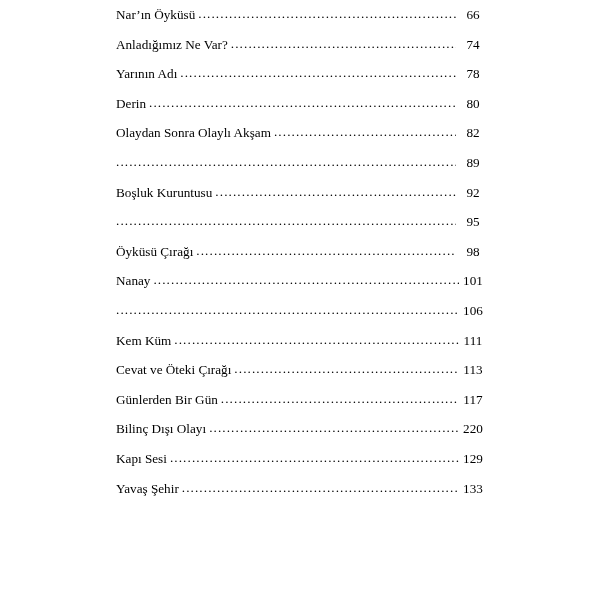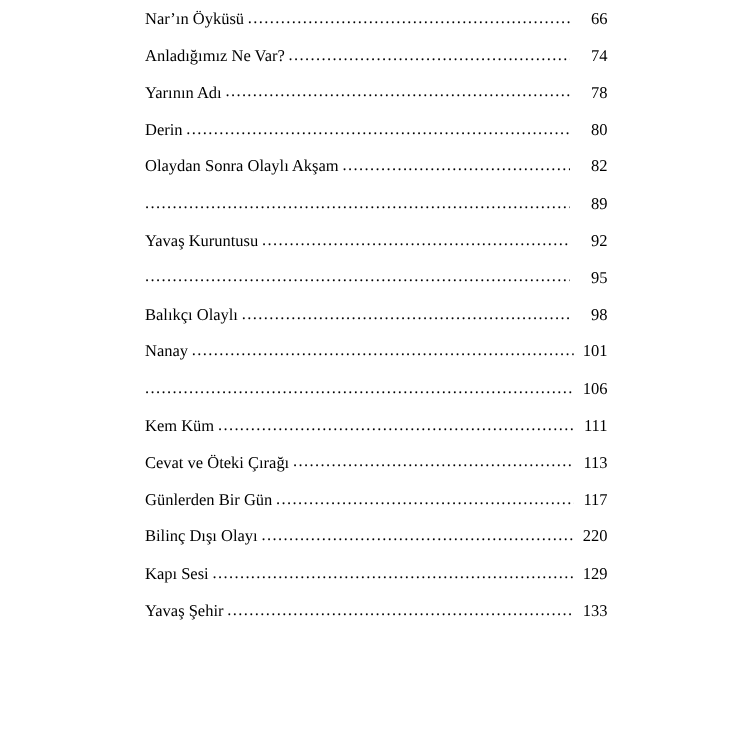--- a/index.html
+++ b/index.html
@@ -44,21 +44,21 @@
     overflow: hidden;
     white-space: nowrap;
     font-size: 13.2px;
     letter-spacing: 1.1px;
     color: #000000;
     position: relative;
     top: -1px;
   }
   .toc-page {
     flex: 0 0 auto;
-    text-align: right;
+    text-align: center;
     min-width: 26px;
     padding-left: 4px;
   }
   
   .toc-entry.tight .toc-page {
     padding-left: 1px;
   }
 </style>
 </head>
 <body>
@@ -88,30 +88,30 @@
       <div class="toc-entry">
         <span class="toc-title">Olaydan Sonra Olaylı Akşam</span>
         <span class="toc-dots">.........................................................................................</span>
         <span class="toc-page">82</span>
       </div>
       <div class="toc-entry">
         <span class="toc-dots">.........................................................................................</span>
         <span class="toc-page">89</span>
       </div>
       <div class="toc-entry">
-        <span class="toc-title">Yavaş Kuruntusu</span>
+        <span class="toc-title">Boşluk Kuruntusu</span>
         <span class="toc-dots">.........................................................................................</span>
         <span class="toc-page">92</span>
       </div>
       <div class="toc-entry">
         <span class="toc-dots">.........................................................................................</span>
         <span class="toc-page">95</span>
       </div>
       <div class="toc-entry">
-        <span class="toc-title">Balıkçı Olaylı</span>
+        <span class="toc-title">Öyküsü Çırağı</span>
         <span class="toc-dots">.........................................................................................</span>
         <span class="toc-page">98</span>
       </div>
       <div class="toc-entry tight">
         <span class="toc-title">Nanay</span>
         <span class="toc-dots">.........................................................................................</span>
         <span class="toc-page">101</span>
       </div>
       <div class="toc-entry tight">
         <span class="toc-dots">.........................................................................................</span>

